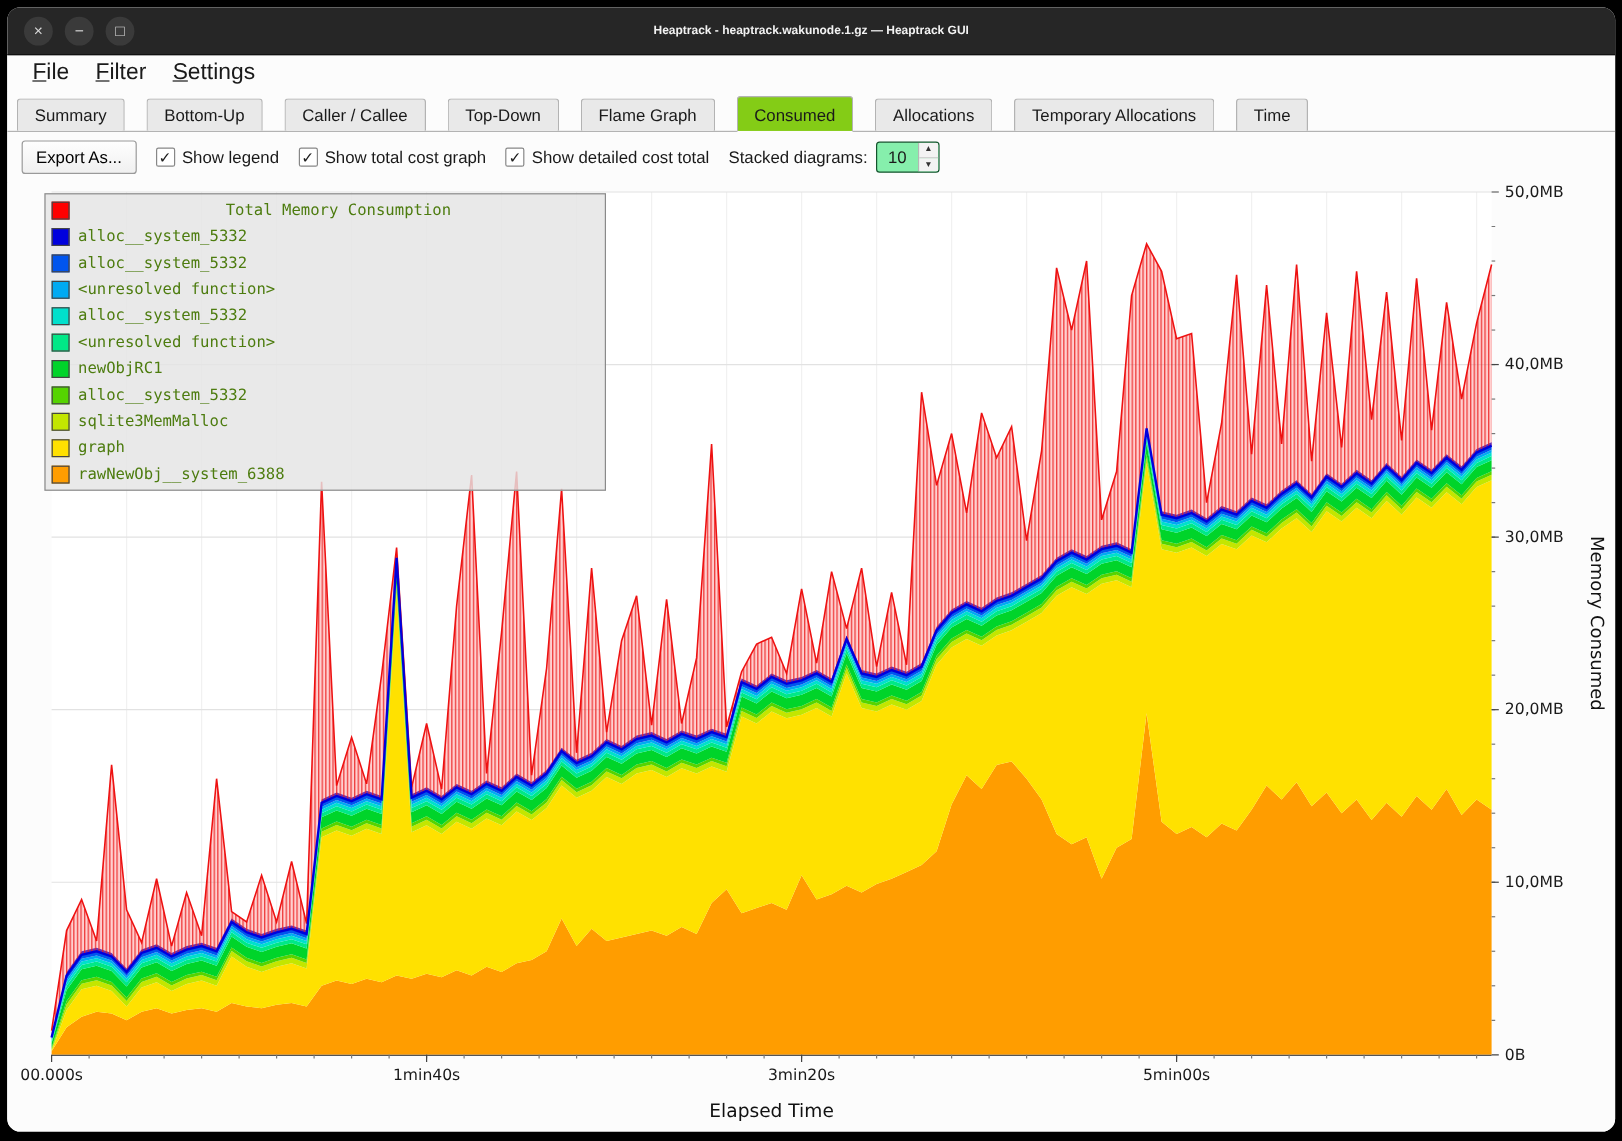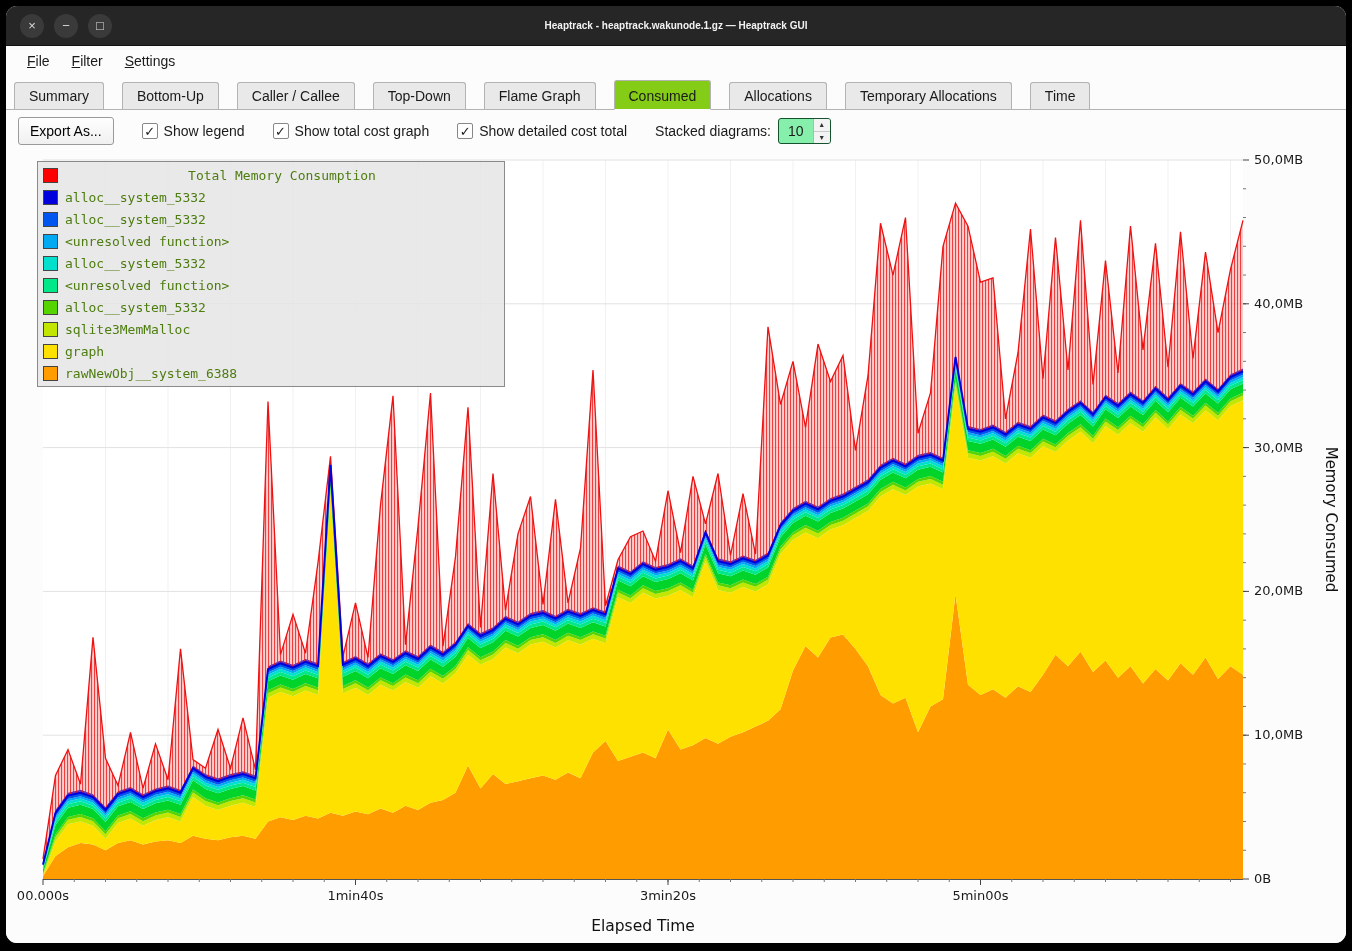--- a/index.html
+++ b/index.html
@@ -12,30 +12,30 @@
   }
   
   .titlebar{height:40px;background:#262626;flex:0 0 40px;position:relative;
     display:flex;align-items:center;justify-content:center;border-bottom:1px solid #111;}
   .win-buttons{position:absolute;left:14px;top:0;height:100%;display:flex;align-items:center;gap:10px;}
   .win-btn{width:24px;height:24px;border-radius:50%;background:#3a3a3a;color:#d9d9d9;
     display:flex;align-items:center;justify-content:center;font-size:13px;line-height:1;cursor:default;}
   .win-title{color:#f2f2f2;font-weight:bold;font-size:10px;}
   
   .menubar{height:30px;flex:0 0 30px;display:flex;align-items:center;padding-left:12px;gap:4px;background:#fcfcfc;}
-  .menu-item{display:inline-block;padding:3px 9px;font-size:14px;border-radius:3px;text-align:center;}
+  .menu-item{display:inline-block;padding:3px 9px;font-size:19px;border-radius:3px;text-align:center;}
   .menu-item::first-letter{text-decoration:underline;}
   
   .tabbar{flex:0 0 33px;display:flex;align-items:flex-end;padding:4px 8px 0 8px;gap:18px;
     border-bottom:1px solid #b3b3b3;background:#fcfcfc;}
   .tab{padding:5px 14px;font-size:14px;background:#e9e9e9;border:1px solid #b3b3b3;border-bottom:none;
     border-radius:3px 3px 0 0;white-space:nowrap;}
   .tab.active{background:#84cc16;margin-bottom:-1px;border-bottom:1px solid #fcfcfc;padding-top:7px;}
   
-  .toolbar{flex:0 0 42px;display:flex;align-items:center;gap:28px;padding:6px 12px;background:#fcfcfc;}
+  .toolbar{flex:0 0 42px;display:flex;align-items:center;gap:16px;padding:6px 12px;background:#fcfcfc;}
   .btn{border:1px solid #9a9a9a;background:linear-gradient(#fefefe,#f0f0f0);
     border-radius:3px;padding:5px 11px;font-size:14px;}
   .checkbox{display:flex;align-items:center;gap:6px;font-size:14px;}
   .cb-box{width:16px;height:16px;border:1px solid #878787;border-radius:2px;background:#fff;
     display:flex;align-items:center;justify-content:center;font-size:13px;font-weight:bold;color:#1a1a1a;line-height:1;}
   .spin-wrap{display:flex;align-items:center;gap:7px;font-size:14px;}
   .spinbox{display:flex;border:1px solid #14532d;border-radius:3px;background:#86efac;height:26px;overflow:hidden;}
   .spin-value{padding:3px 9px;font-size:14px;display:flex;align-items:center;}
   .spin-arrows{display:flex;flex-direction:column;border-left:1px solid #b5b5b5;width:17px;}
   .spin-arrow{flex:1;display:flex;align-items:center;justify-content:center;font-size:7px;color:#333;background:#f3f3f3;}
@@ -132,20 +132,24 @@
           <span class="lg-swatch" style="background: rgb(0, 170, 242);"></span>
           <span>&lt;unresolved function&gt;</span>
         </div>
         <div class="lg-row">
           <span class="lg-swatch" style="background: rgb(0, 224, 204);"></span>
           <span>alloc__system_5332</span>
         </div>
         <div class="lg-row">
           <span class="lg-swatch" style="background: rgb(0, 232, 135);"></span>
           <span>&lt;unresolved function&gt;</span>
+        </div>
+        <div class="lg-row">
+          <span class="lg-swatch" style="background: rgb(0, 212, 42);"></span>
+          <span>newObjRC1</span>
         </div>
         <div class="lg-row">
           <span class="lg-swatch" style="background: rgb(85, 212, 0);"></span>
           <span>alloc__system_5332</span>
         </div>
         <div class="lg-row">
           <span class="lg-swatch" style="background: rgb(195, 230, 0);"></span>
           <span>sqlite3MemMalloc</span>
         </div>
         <div class="lg-row">

